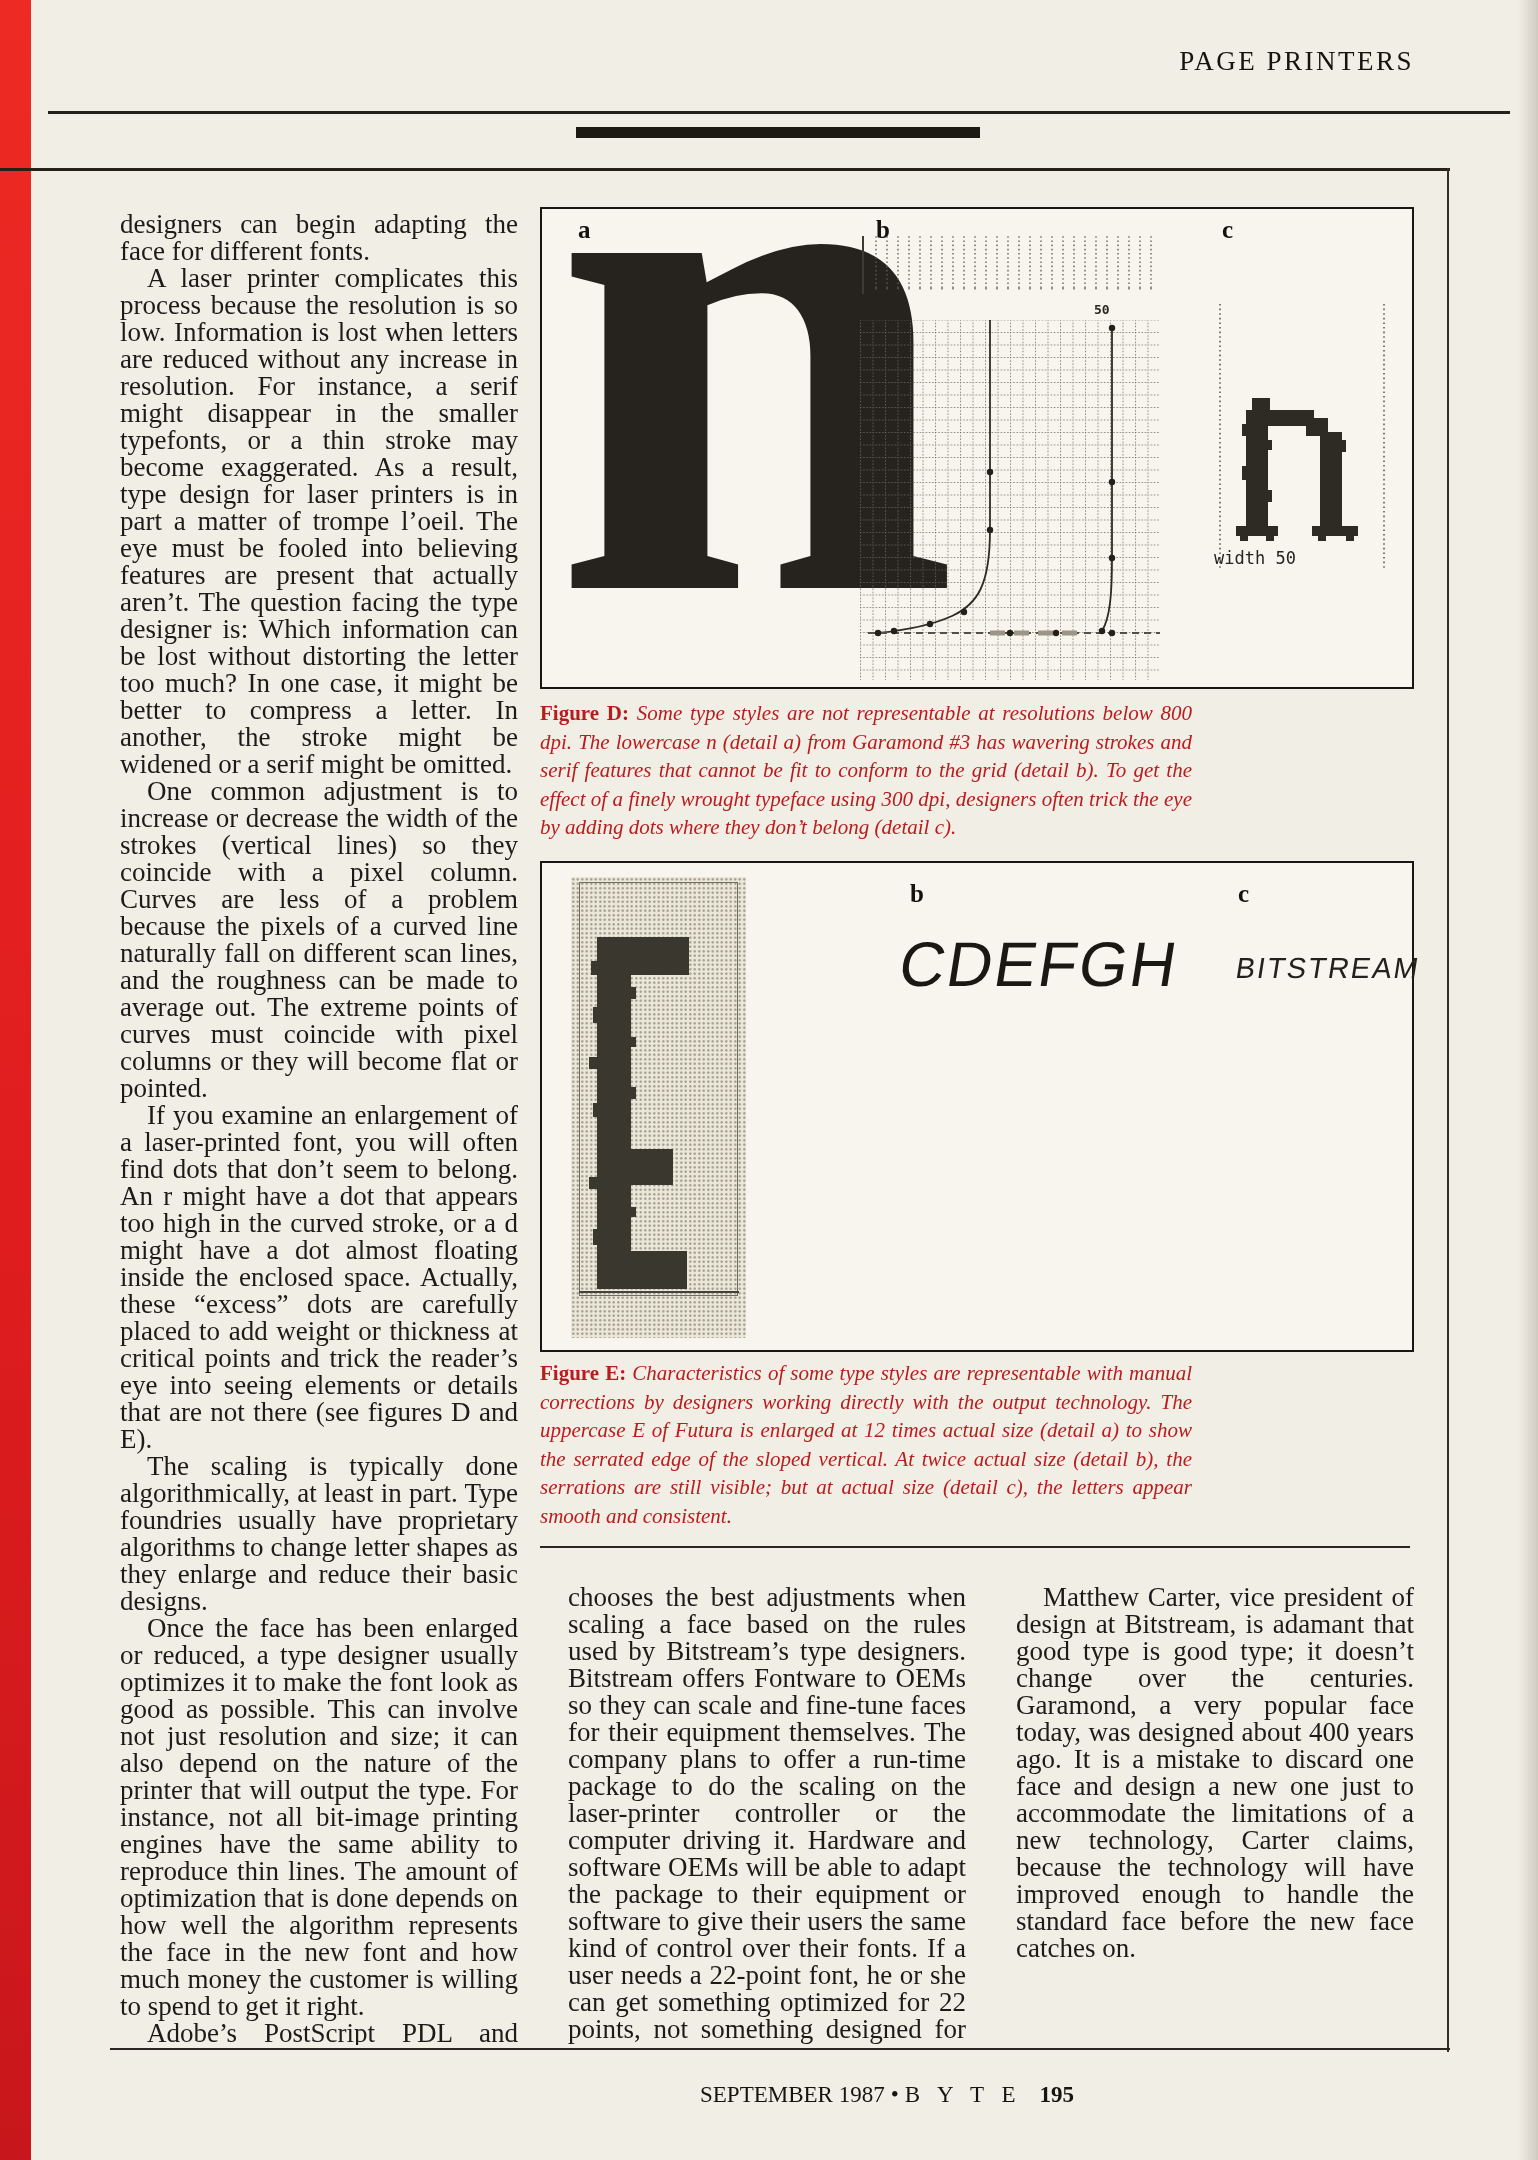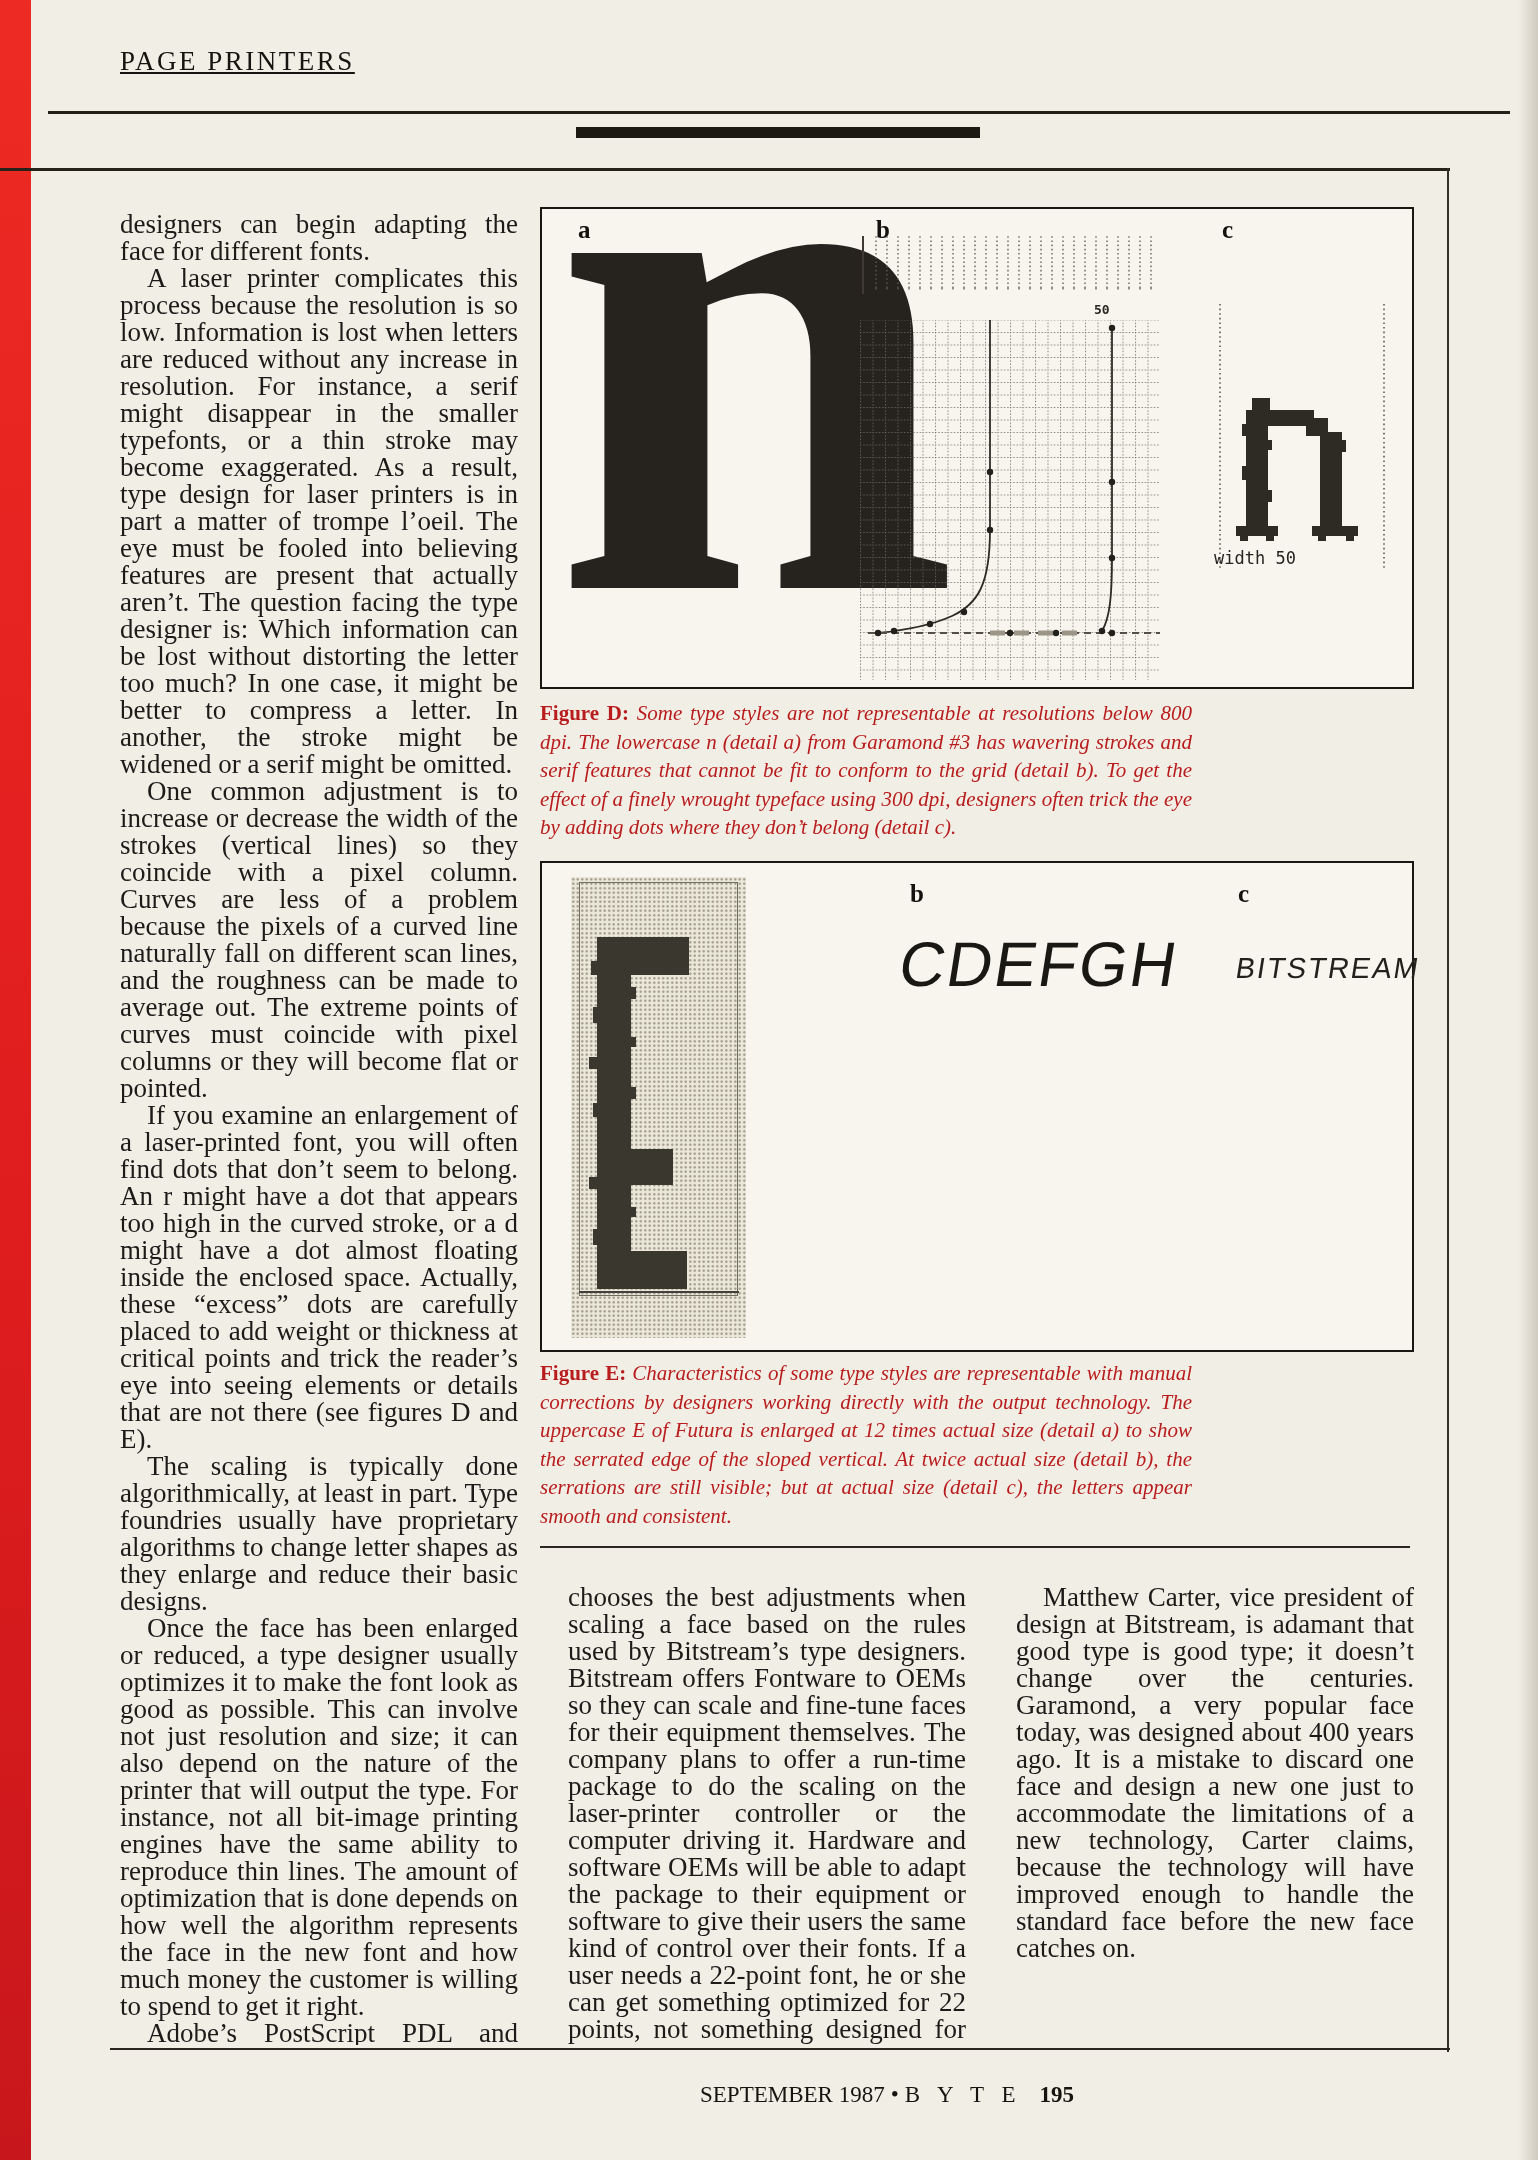--- a/index.html
+++ b/index.html
@@ -5,21 +5,21 @@
   html,body{margin:0;padding:0;}
   #page{
     position:relative; width:1538px; height:2160px; overflow:hidden;
     background:#f1eee6; font-family:"Liberation Serif", serif; color:#1c1b18;
   }
   .abs{position:absolute;}
   
   #red-strip{left:0;top:0;width:31px;height:2160px;background:linear-gradient(180deg,#ee2a24 0%,#e01d1e 55%,#c8171c 100%);}
   #right-shadow{right:0;top:0;width:20px;height:2160px;background:linear-gradient(90deg,rgba(0,0,0,0) 0%,rgba(90,80,60,.22) 100%);}
   
-  #title{left:120px;top:46px;width:1294px;text-align:left;font-size:27px;letter-spacing:2.5px;color:#15140f;text-decoration:underline;}
+  #title{left:120px;top:46px;width:1294px;text-align:right;font-size:27px;letter-spacing:2.5px;color:#15140f;}
   #rule-top{left:48px;top:111px;width:1462px;height:3px;background:#23201a;}
   #header-bar{left:576px;top:127px;width:404px;height:11px;background:#1c1913;}
   #frame-top{left:0;top:168px;width:1450px;height:3px;background:#262219;}
   #frame-right{left:1447px;top:168px;width:2px;height:1884px;background:#332f27;}
   
   .col{font-size:27px;line-height:27px;text-align:justify;}
   .col p{margin:0;}
   .col p.ind{text-indent:27px;}
   #col1{left:120px;top:211px;width:398px;height:1834px;overflow:hidden;}
   #col2{left:568px;top:1584px;width:398px;height:462px;overflow:hidden;}

